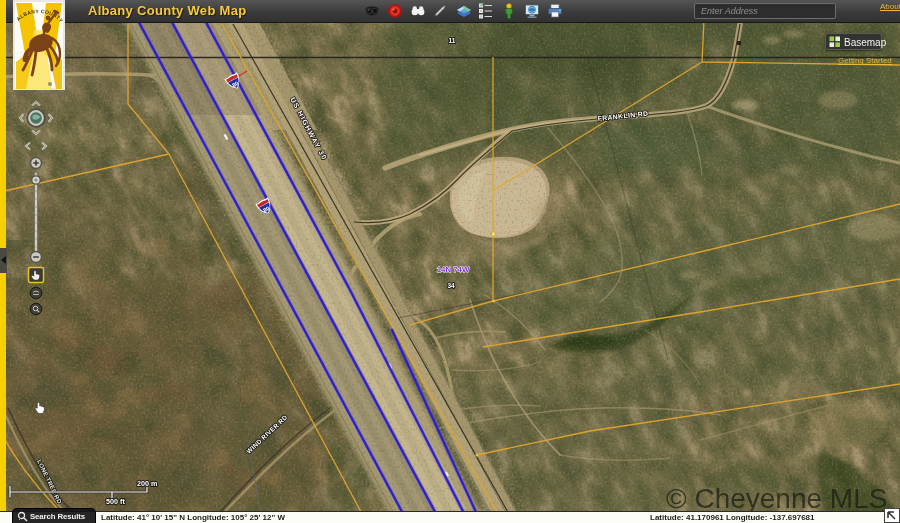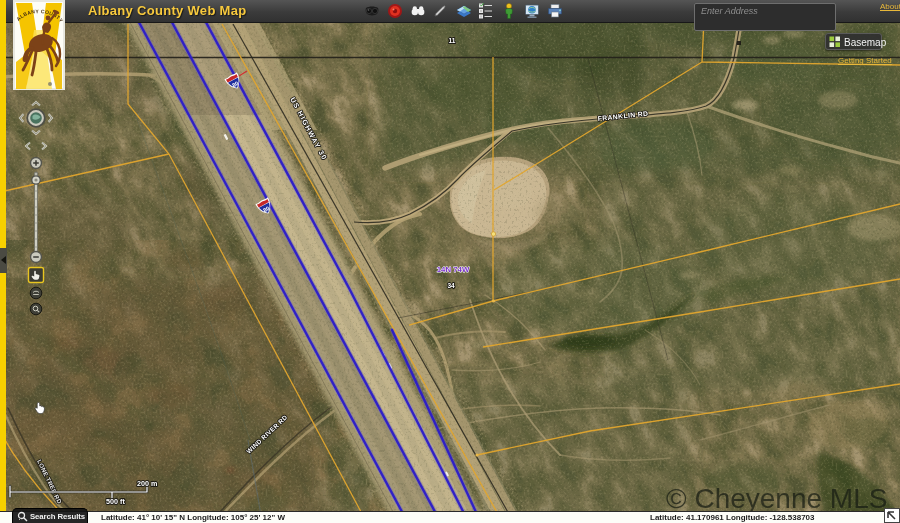--- a/index.html
+++ b/index.html
@@ -396,21 +396,21 @@
     </g>
 
     <g transform="translate(197,11)">
       <rect x="-4" y="-6.5" width="8" height="4" fill="#eee" stroke="#678" stroke-width="0.6"></rect>
       <path d="M-6.5,-2.5 L6.5,-2.5 L6.5,3 L-6.5,3 Z" fill="#5a82b8" stroke="#2c4a74" stroke-width="0.6"></path>
       <rect x="-3.5" y="1" width="7" height="5" fill="#f4f4f4" stroke="#678" stroke-width="0.6"></rect>
       <circle cx="5" cy="-0.8" r="0.7" fill="#9fd"></circle>
     </g>
   </svg>
 
-  <div style="position:absolute;left:694px;top:3px;width:142px;height:28px;background:#2d2d2d;border:1px solid #6e6e6e;border-radius:2px;color:#8f8f8f;font-size:9px;font-style:italic;line-height:15px;padding-left:6px;">Enter Address</div>
+  <div style="position:absolute;left:694px;top:3px;width:142px;height:16px;background:#2d2d2d;border:1px solid #6e6e6e;border-radius:2px;color:#8f8f8f;font-size:9px;font-style:italic;line-height:15px;padding-left:6px;">Enter Address</div>
 
   <div style="position:absolute;left:880px;top:2px;font-size:8px;color:#e8b83a;text-decoration:underline;">About</div>
   <div style="position:absolute;left:838px;top:12px;font-size:8px;color:#e8b83a;text-decoration:underline;white-space:nowrap;margin-top:44px;">Getting Started</div>
 
   <div style="position:absolute;left:825px;top:33px;width:57px;height:17px;background:rgba(48,48,48,0.92);border:1px solid #5a5a5a;border-radius:3px;box-shadow:0 1px 2px rgba(0,0,0,0.5);">
     <svg width="12" height="12" viewBox="0 0 12 12" style="position:absolute;left:3px;top:2px;">
       <rect x="0.5" y="0.5" width="4.6" height="4.6" fill="#9ccc3f"></rect>
       <rect x="6.4" y="0.5" width="4.6" height="4.6" fill="#e8f0d8"></rect>
       <rect x="0.5" y="6.4" width="4.6" height="4.6" fill="#e8f0d8"></rect>
       <rect x="6.4" y="6.4" width="4.6" height="4.6" fill="#9ccc3f"></rect>
@@ -502,32 +502,32 @@
     <rect x="28.5" y="172.5" width="15" height="15" rx="2" fill="#3a3a32" stroke="#e8c520" stroke-width="1.4"></rect>
     <path d="M34.5,176 C35,175.5 35.8,175.7 35.8,176.6 L35.8,179 L38.6,179.8 C39.3,180 39.6,180.6 39.4,181.3 L38.8,183.6 C38.6,184.3 38,184.8 37.2,184.8 L35,184.8 C34.4,184.8 33.8,184.5 33.4,184 L31.8,182 C31.3,181.4 31.9,180.5 32.7,180.8 L34.2,181.4 L34.2,176.8 Z" fill="#f0f0e8"></path>
 
     <circle cx="36" cy="198" r="5.8" fill="#3f3f37" stroke="#191913" stroke-width="1"></circle>
     <path d="M33,197.5 C34,195.8 38,195.8 39,197.5 M33.2,199.5 L38.8,199.5" stroke="#cfcfc2" stroke-width="0.9" fill="none"></path>
     <circle cx="36" cy="214" r="5.8" fill="#3f3f37" stroke="#191913" stroke-width="1"></circle>
     <circle cx="35.5" cy="213.5" r="2.3" fill="none" stroke="#cfcfc2" stroke-width="1"></circle>
     <path d="M37.3,215.3 L39.2,217.2" stroke="#cfcfc2" stroke-width="1.1"></path>
   </svg>
 
-  <div style="position:absolute;left:12px;top:508px;width:76px;height:15px;background:rgba(20,20,20,0.92);border-radius:5px 5px 0 0;border:1px solid #000;border-bottom:none;z-index:8;">
+  <div style="position:absolute;left:12px;top:508px;width:84px;height:15px;background:rgba(20,20,20,0.92);border-radius:5px 5px 0 0;border:1px solid #000;border-bottom:none;z-index:8;">
     <svg width="12" height="11" viewBox="0 0 12 11" style="position:absolute;left:4px;top:2px;">
       <circle cx="4.5" cy="4.5" r="3" fill="none" stroke="#e8e8e8" stroke-width="1.3"></circle>
       <path d="M7,7 L10,10" stroke="#e8e8e8" stroke-width="1.4"></path>
       <path d="M2,9 L4,7" stroke="#bbb" stroke-width="1"></path>
     </svg>
     <span style="position:absolute;left:17px;top:2.5px;font-size:7.8px;font-weight:bold;color:#f2f2f2;white-space:nowrap;letter-spacing:-0.1px;">Search Results</span>
   </div>
 
   <div style="position:absolute;left:0px;top:511px;width:900px;height:12px;background:#fdfdf8;border-top:1.5px solid #2a2a2a;"></div>
 
   <div style="position:absolute;left:101px;top:513px;font-size:8px;font-weight:bold;color:#1c1c1c;">Latitude: 41° 10' 15" N Longitude: 105° 25' 12" W</div>
-  <div style="position:absolute;left:650px;top:513px;font-size:8px;font-weight:bold;color:#1c1c1c;">Latitude: 41.170961 Longitude: -128.538703</div>
+  <div style="position:absolute;left:650px;top:513px;font-size:8px;font-weight:bold;color:#1c1c1c;">Latitude: 41.170961 Longitude: -137.697681</div>
 
   <div style="position:absolute;left:884px;top:508px;width:16px;height:15px;background:#fff;border:1.5px solid #444;">
     <svg width="12" height="12" viewBox="0 0 12 12" style="position:absolute;left:0.5px;top:0.5px;">
       <path d="M2,2 L8,2 M2,2 L2,8 M2,2 L9,9" stroke="#333" stroke-width="1.6" fill="none"></path>
     </svg>
   </div>
 </div>
 
 </body></html>

